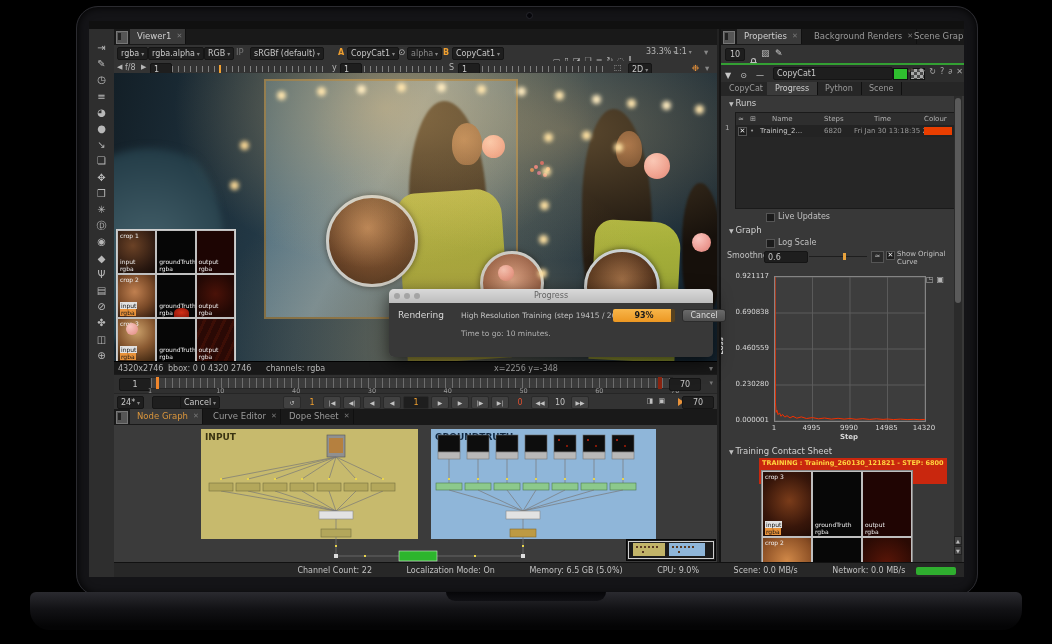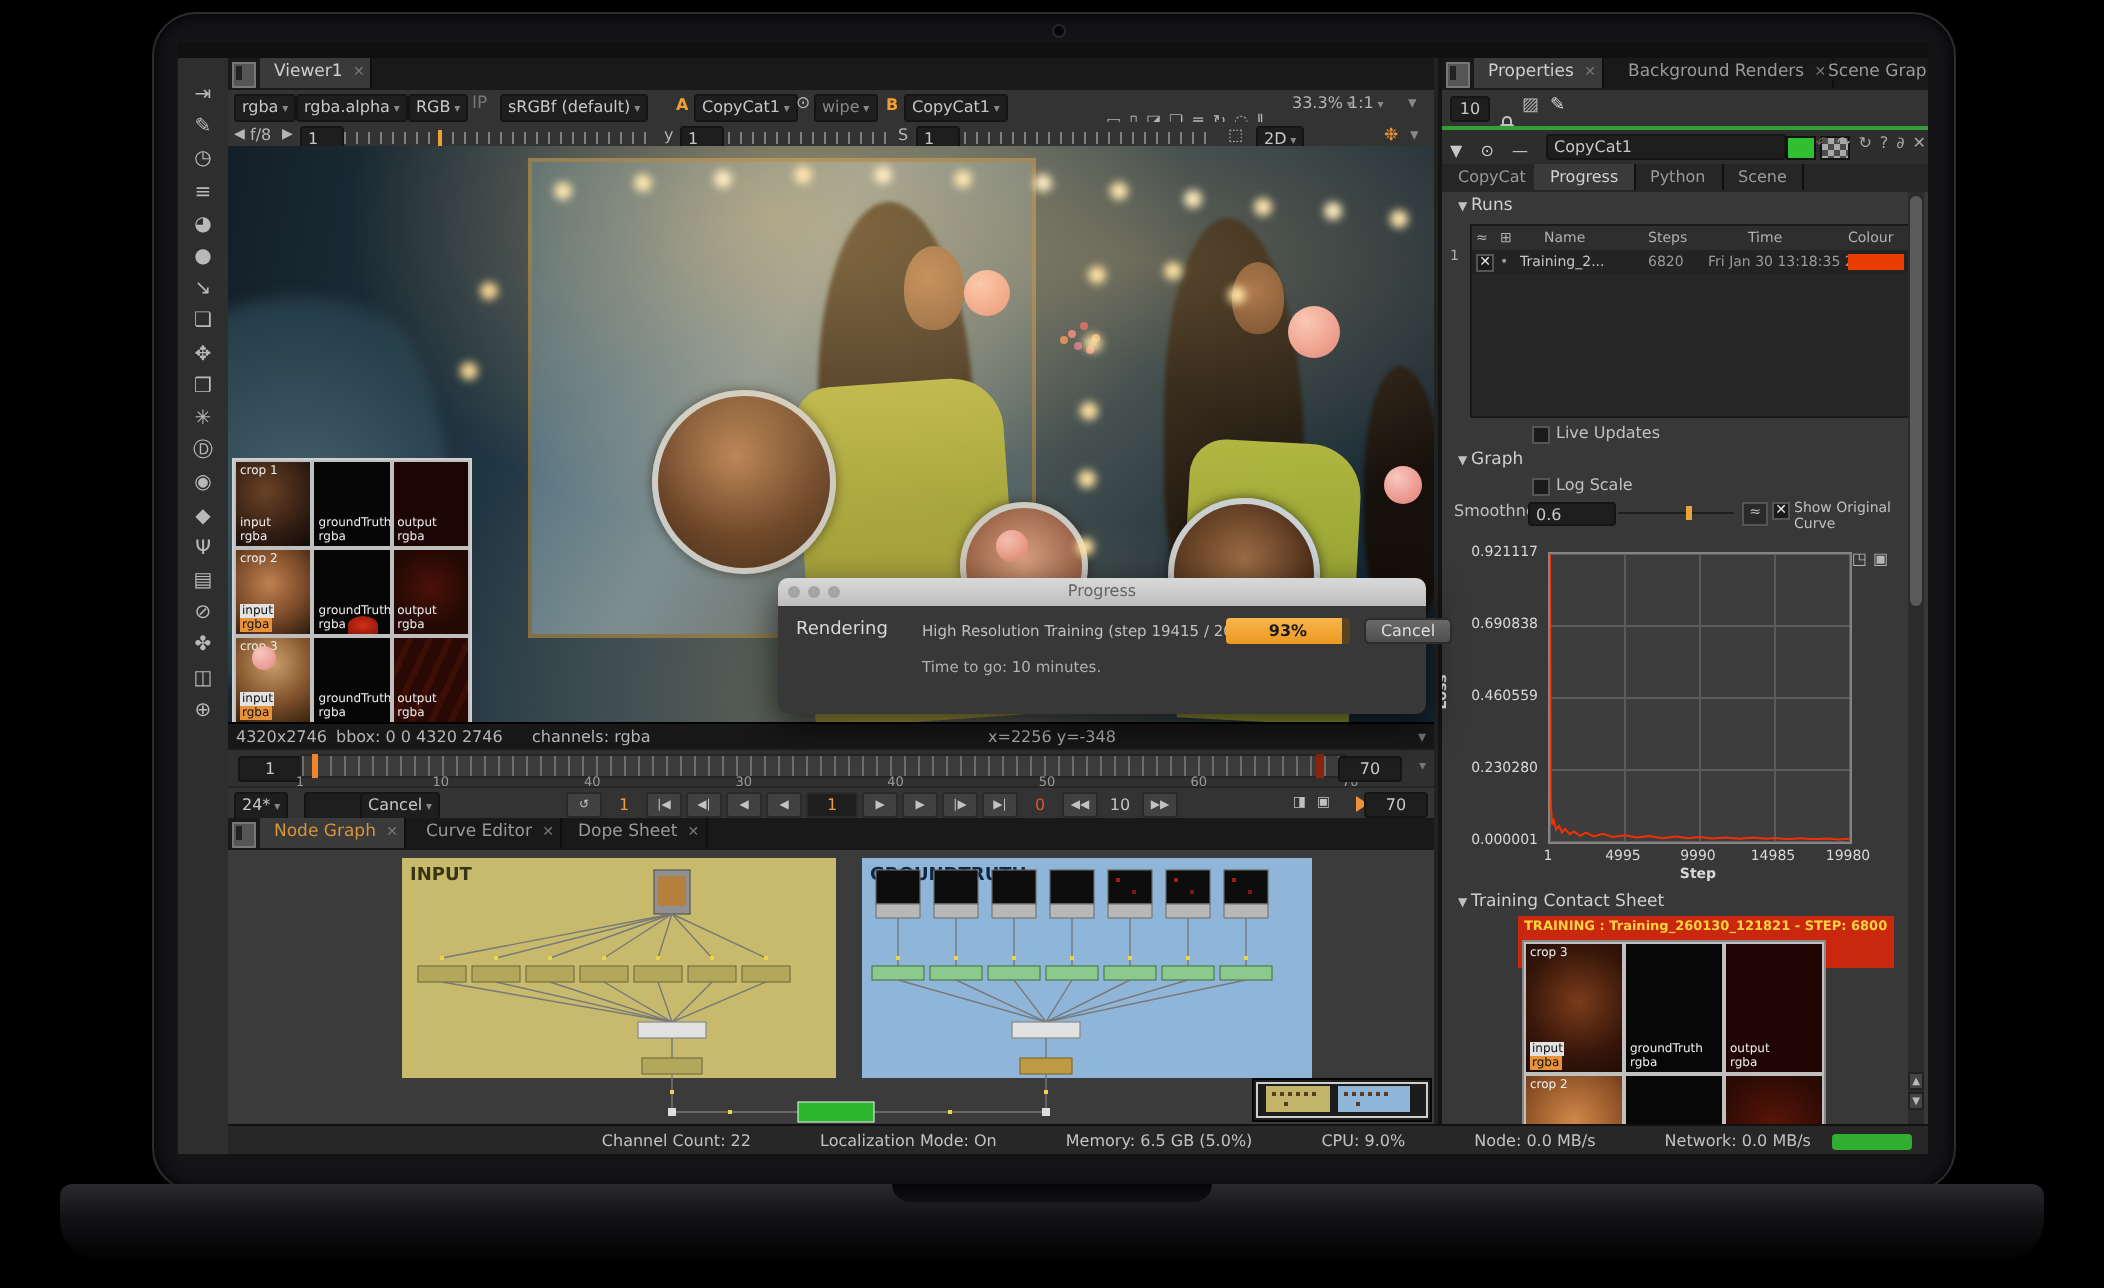--- a/index.html
+++ b/index.html
@@ -248,21 +248,21 @@
 
         <div id="vtb1">
           <span class="field dd abs" style="left:3px;top:2px;">rgba</span>
           <span class="field dd abs" style="left:34px;top:2px;">rgba.alpha</span>
           <span class="field dd abs" style="left:90px;top:2px;">RGB</span>
           <span class="vbtn abs" style="left:122px;top:2px;color:#777;">IP</span>
           <span class="field dd abs" style="left:136px;top:2px;">sRGBf (default)</span>
           <span class="ab abs" style="left:224px;top:3px;">A</span>
           <span class="field dd abs" style="left:233px;top:2px;">CopyCat1</span>
           <span class="vbtn abs" style="left:284px;top:2px;">⊙</span>
-          <span class="field dd abs" style="left:293px;top:2px;color:#888;">wipe</span>
+          <span class="field dd abs" style="left:293px;top:2px;color:#888;">alpha</span>
           <span class="ab abs" style="left:329px;top:3px;">B</span>
           <span class="field dd abs" style="left:338px;top:2px;">CopyCat1</span>
           <span id="vright" class="abs" style="left:437px;top:3px;"><span class="vic">▭</span><span class="vic">▯</span><span class="vic">◪</span><span class="vic">❏</span><span class="vic">≡</span><span class="vic">↻</span><span class="vic">◌</span><span class="vic">‖</span></span>
           <span class="vbtn dd abs" style="left:532px;top:2px;font-size:8px;">33.3%</span>
           <span class="vbtn dd abs" style="left:560px;top:2px;font-size:8px;">1:1</span>
           <span class="vbtn abs" style="left:590px;top:2px;color:#888;">▾</span>
         </div>
 
         <div id="vtb2">
           <span class="vbtn abs" style="left:3px;top:2px;font-size:7px;">◀</span>
@@ -677,30 +677,30 @@
           </div>
         <div class="ylab" style="top: 320px;">0.000001</div>
             <div class="ylab" style="top: 284px;">0.230280</div>
             <div class="ylab" style="top: 248px;">0.460559</div>
             <div class="ylab" style="top: 212px;">0.690838</div>
             <div class="ylab" style="top: 176px;">0.921117</div>
             <div class="xlab" style="left: 41px;">1</div>
             <div class="xlab" style="left: 78.4944px;">4995</div>
             <div class="xlab" style="left: 115.996px;">9990</div>
             <div class="xlab" style="left: 153.498px;">14985</div>
-            <div class="xlab" style="left: 191px;">19980</div>
+            <div class="xlab" style="left: 191px;">14320</div>
           </div>
       </div>
 
       <div id="statusbar">
         <span>Channel Count: 22</span>
         <span>Localization Mode: On</span>
         <span>Memory: 6.5 GB (5.0%)</span>
         <span>CPU: 9.0%</span>
-        <span>Node: 0.0 MB/s</span>
+        <span>Scene: 0.0 MB/s</span>
         <span>Network: 0.0 MB/s</span>
         <span id="okbadge"></span>
       </div>
     </div>
   </div>
   <div id="base">
       <div id="basenotch"></div>
     </div>
 </div>
 

